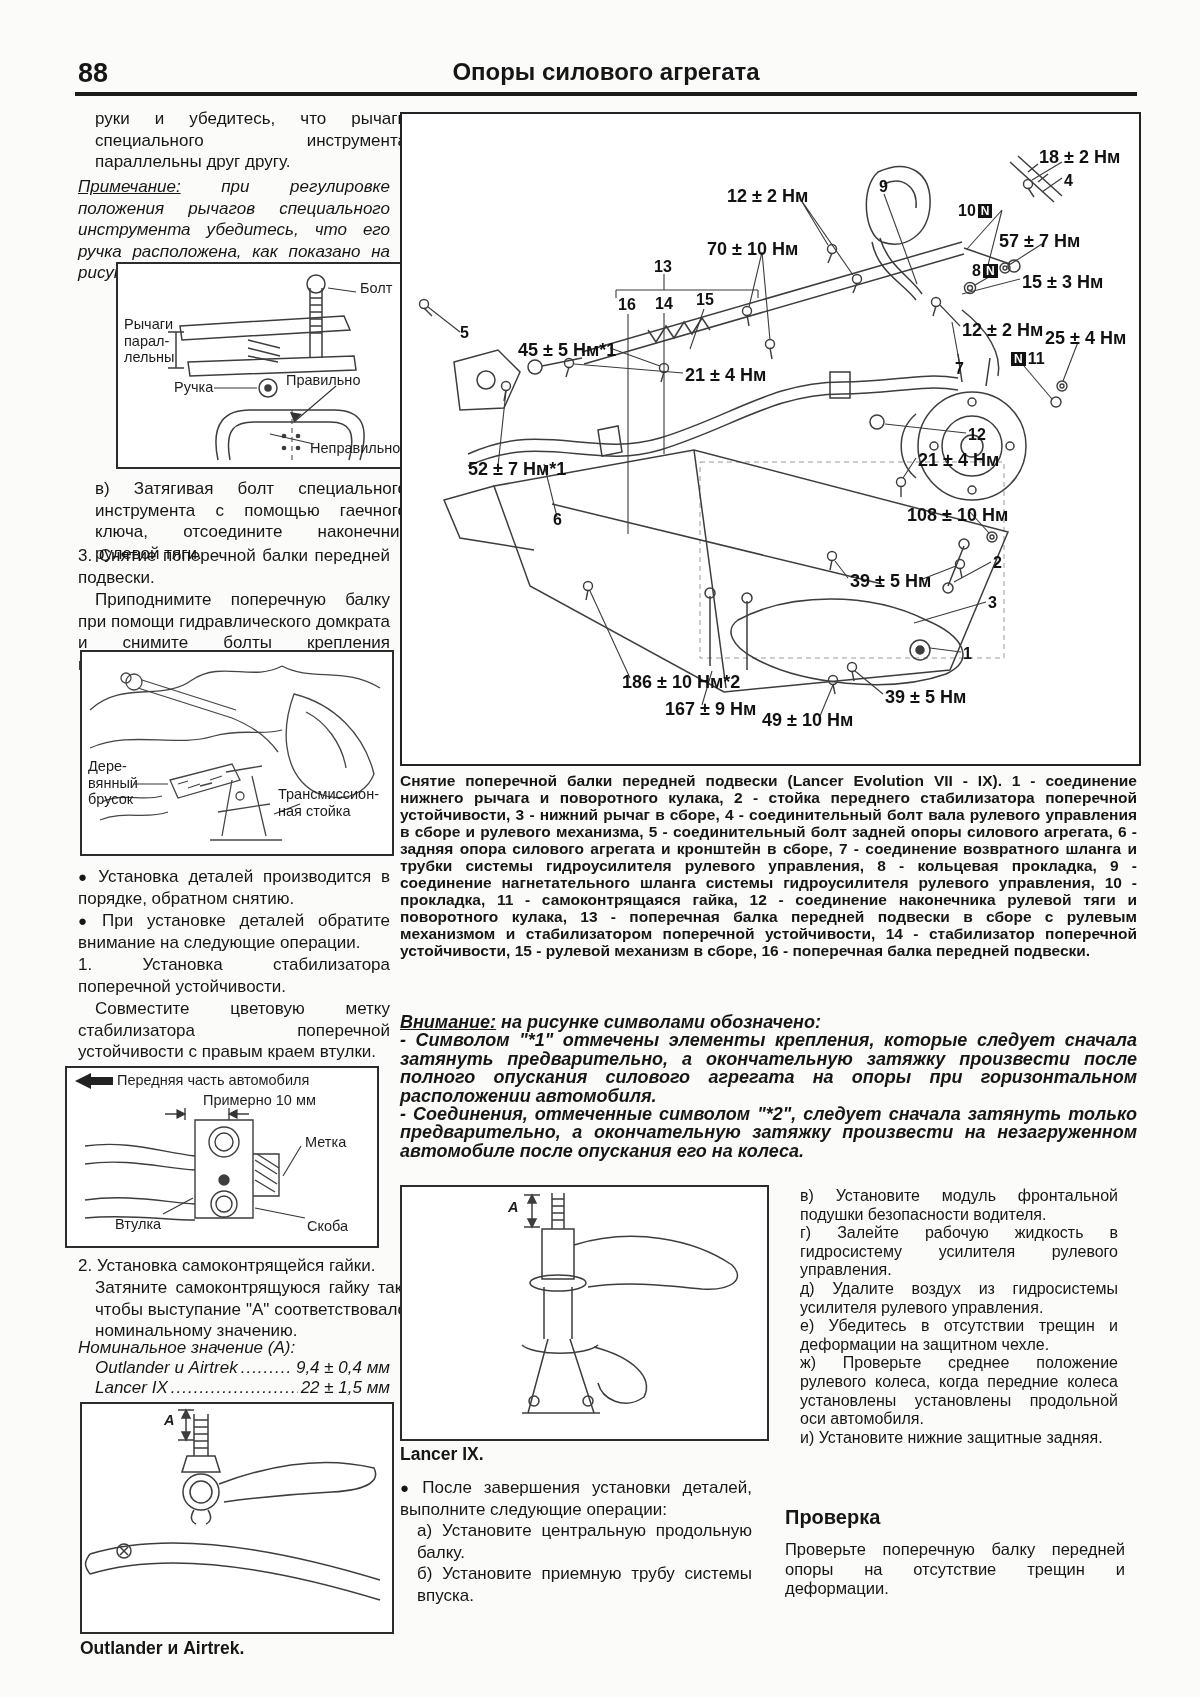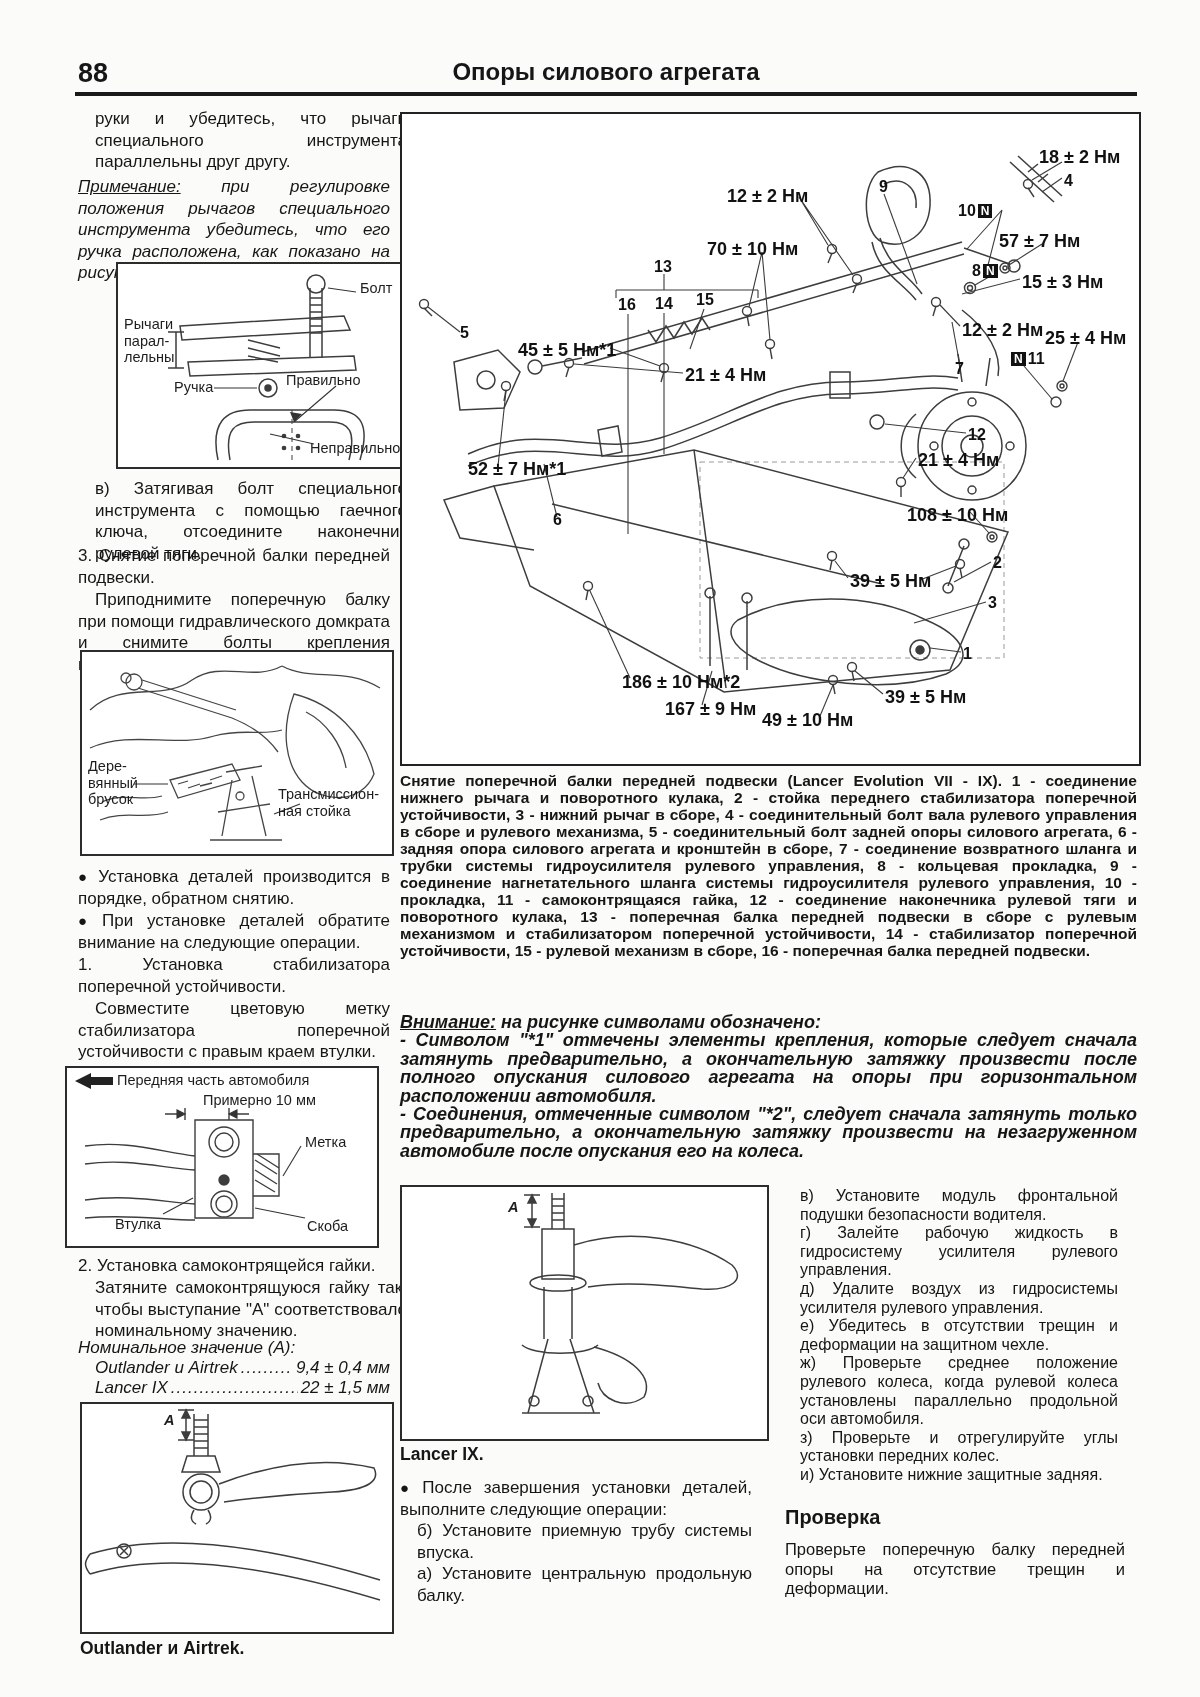--- a/index.html
+++ b/index.html
@@ -421,27 +421,26 @@
       <path d="M120,158 a40,12 0 0 0 76,0"></path>
       <path d="M192,160 C230,170 252,190 242,210 C222,224 200,212 196,196"></path>
     </g>
   </svg>
   <div class="figlabel bold" style="left:106px;top:12px;font-style:italic;">A</div>
 </div>
 <div class="abs figcap" style="left:400px;top:1444px;">Lancer IX.</div>
 
 <div class="abs mid-items" style="left:400px;top:1477px;width:352px;">
   <p><span class="bullet-dot">●</span><span>После завершения установки деталей, выполните следующие операции:</span></p>
+  <p class="indented">а) Установите центральную продольную балку.</p>
   <p class="indented">б) Установите приемную трубу системы впуска.</p>
-  <p class="indented">а) Установите центральную продольную балку.</p>
 </div>
 
 <div class="abs right-items" style="left:800px;top:1187px;width:318px;">
   <p>в) Установите модуль фронтальной подушки безопасности водителя.</p>
   <p>г) Залейте рабочую жидкость в гидросистему усилителя рулевого управления.</p>
   <p>д) Удалите воздух из гидросистемы усилителя рулевого управления.</p>
   <p>е) Убедитесь в отсутствии трещин и деформации на защитном чехле.</p>
-  <p>ж) Проверьте среднее положение рулевого колеса, когда рулевой колеса установлены параллельно продольной оси автомобиля.</p>
-  <p>з) Проверьте и отрегулируйте углы установки передних колес.</p>
+  <p>ж) Проверьте среднее положение рулевого колеса, когда передние колеса установлены установлены продольной оси автомобиля.</p>
   <p>и) Установите нижние защитные задняя.</p>
 </div>
 <div class="abs check-head" style="left:785px;top:1506px;">Проверка</div>
 <div class="abs check-txt" style="left:785px;top:1540px;width:340px;">Проверьте поперечную балку передней опоры на отсутствие трещин и деформации.</div>
 
 </body></html>

